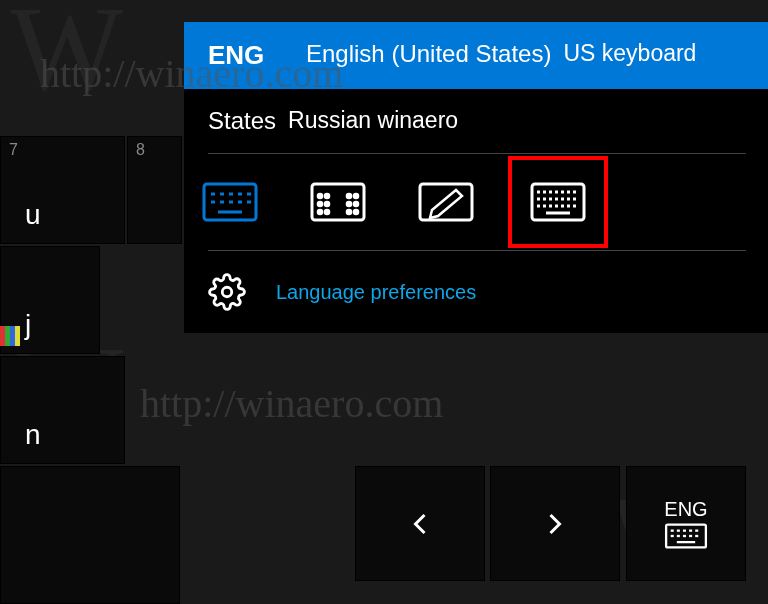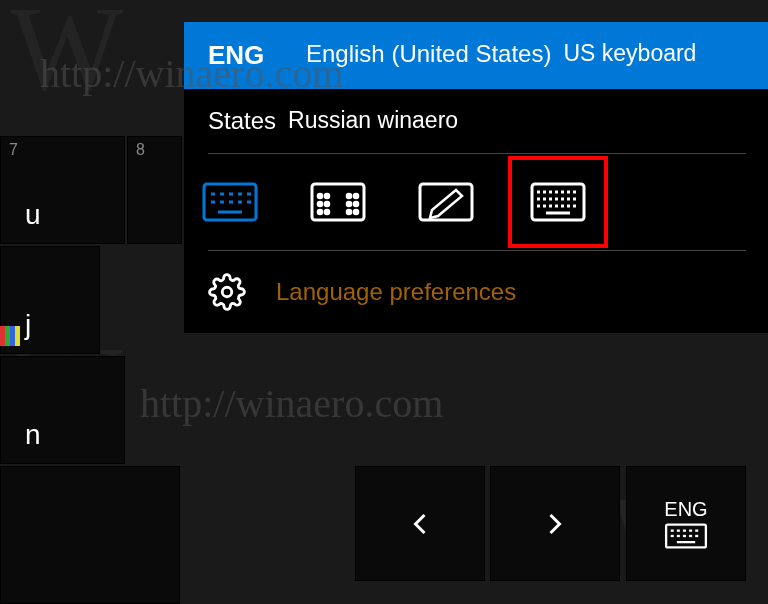--- a/index.html
+++ b/index.html
@@ -150,22 +150,22 @@
       margin: -22px -18px;
     }
     .prefs {
       display: flex;
       padding: 22px 24px;
       gap: 30px;
       align-items: center;
       cursor: pointer;
     }
     .prefs-label {
-      font-size: 24px;
-      color: #a16207;
+      font-size: 20px;
+      color: #0ea5e9;
     }
 
     .arrow-svg { width: 36px; height: 36px; }
   </style>
 </head>
 <body>
 
 <div class="bg-keyboard">
 
   <div class="wm-w wmw1">W</div>

